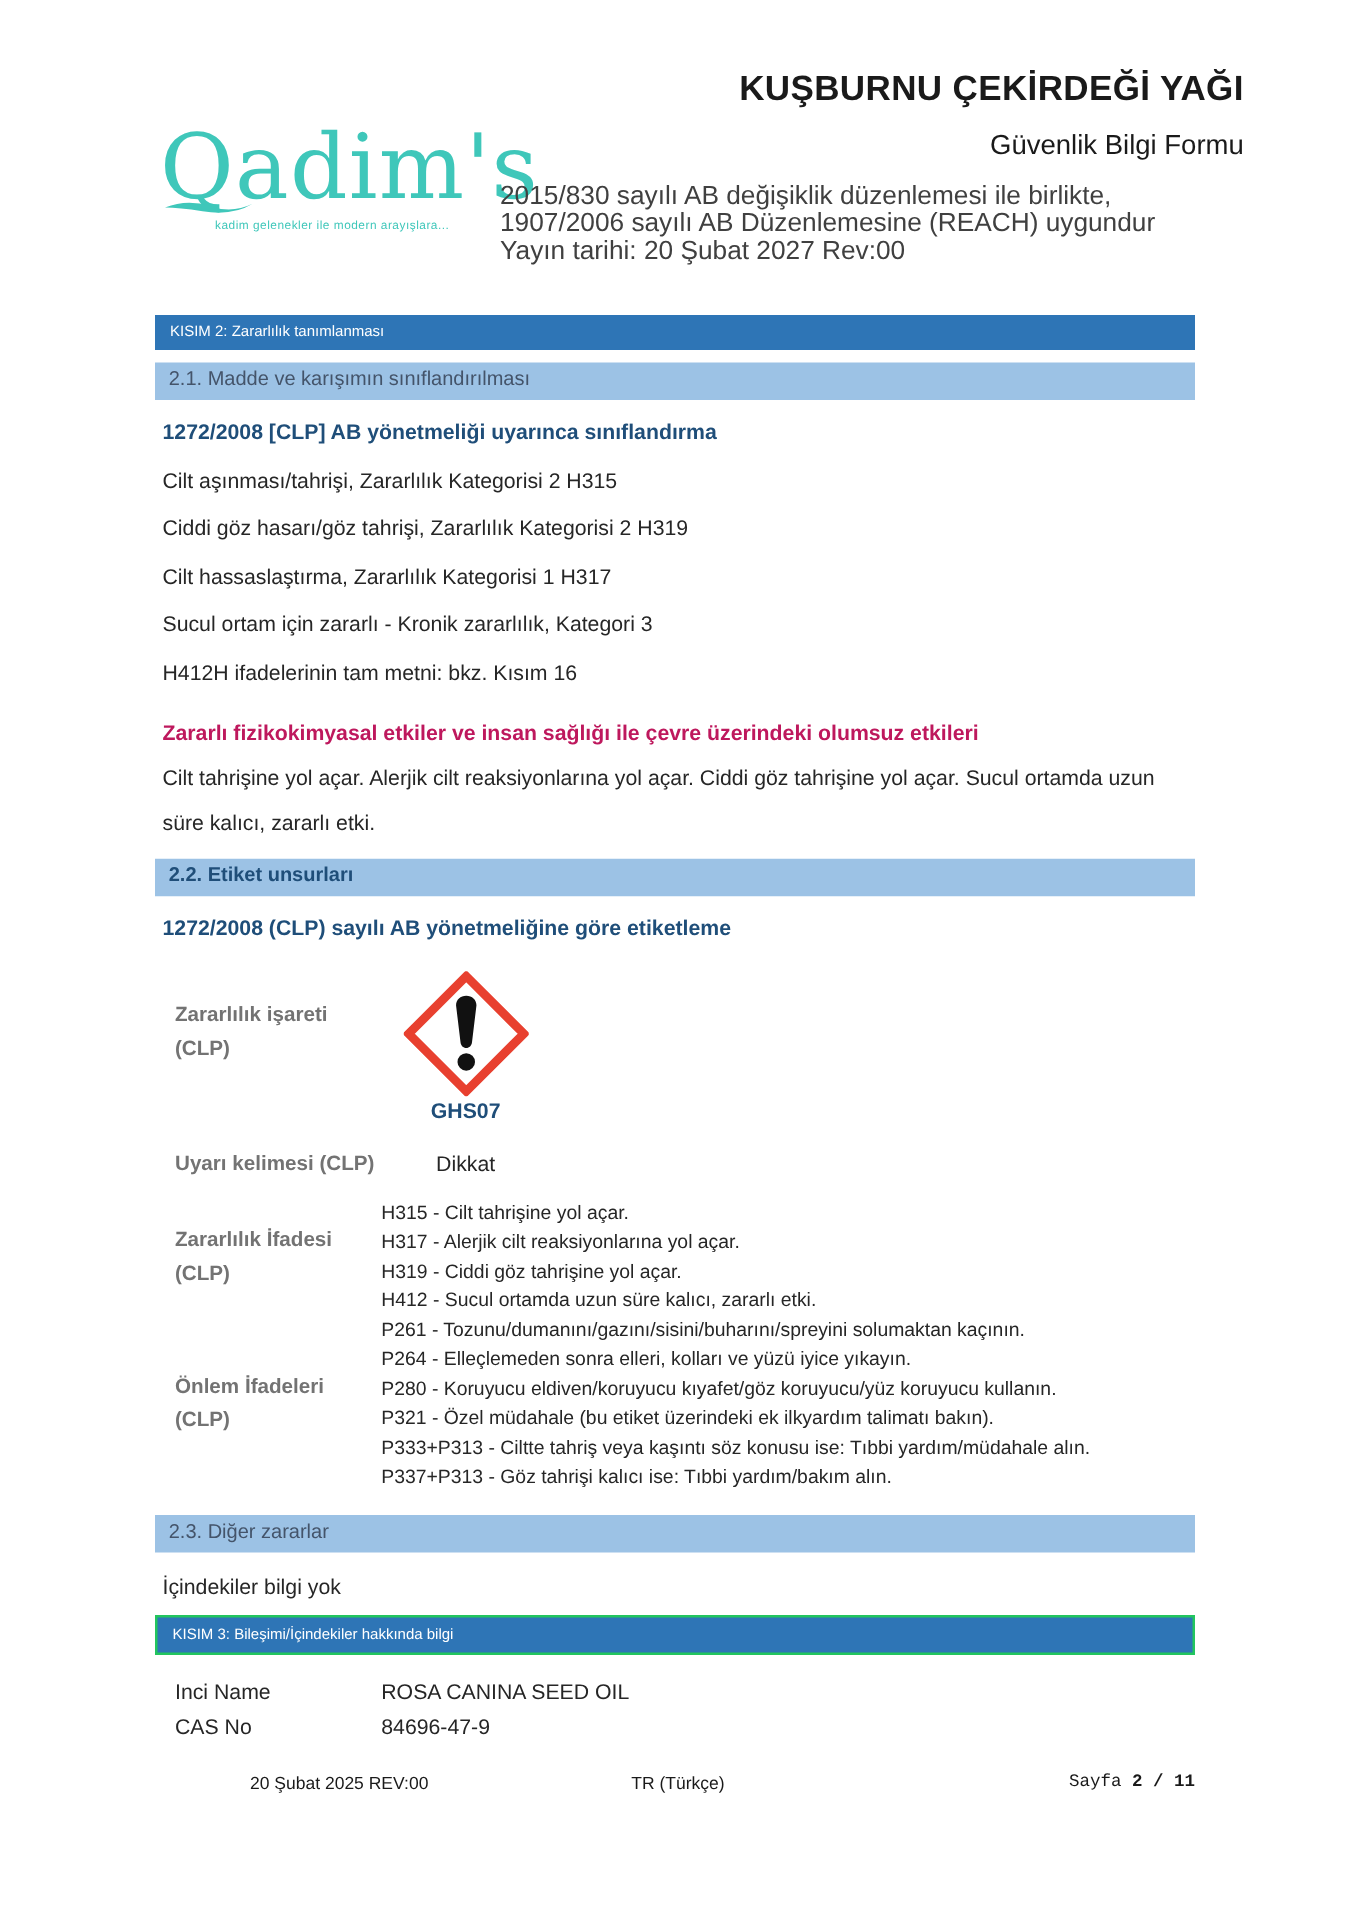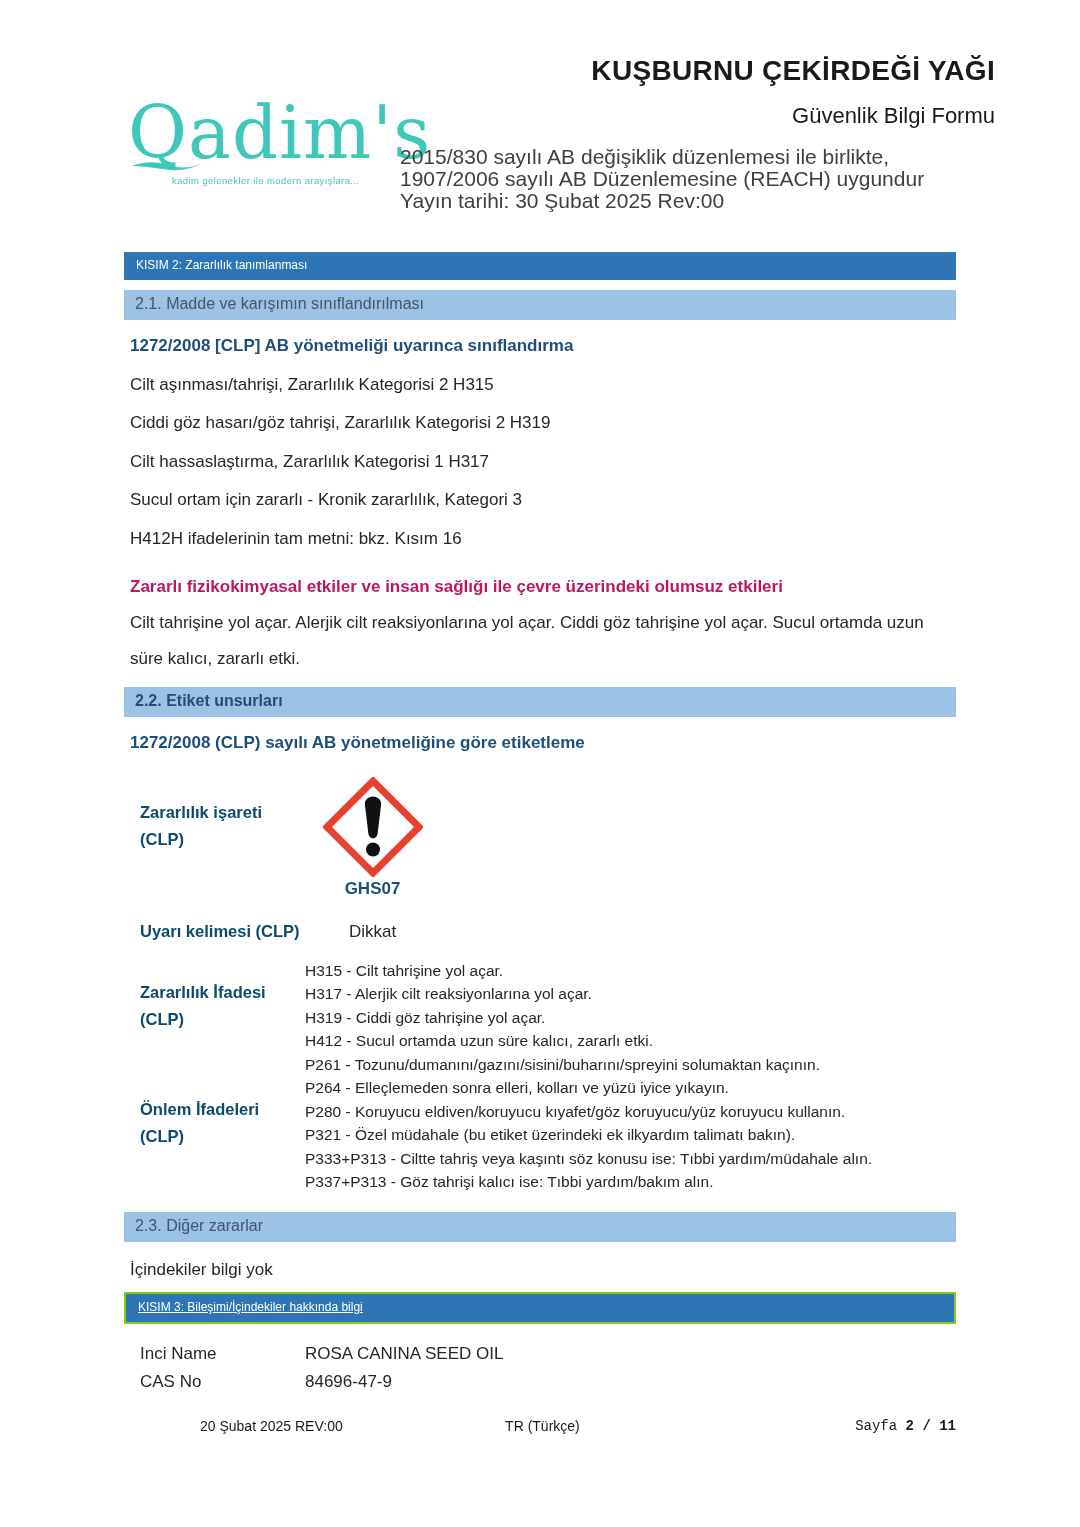--- a/index.html
+++ b/index.html
@@ -14,32 +14,32 @@
   .logo { position:absolute; left:128px; top:96px; width:272px; }
   .logo-text { font-family:"DejaVu Serif","Liberation Serif",serif; font-size:72px; line-height:1.05; color:#3fc7ba; letter-spacing:1px; }
   .logo-wave { position:absolute; left:2px; top:62px; }
   .logo-tagline { font-size:9.5px; color:#3fc7ba; margin-top:3px; margin-left:44px; letter-spacing:0.4px; }
   .doc-title { position:absolute; right:85px; top:55px; font-size:28px; font-weight:bold; letter-spacing:0.3px; color:#1a1a1a; text-align:right; }
   .doc-subtitle { position:absolute; right:85px; top:103px; font-size:22px; color:#1a1a1a; text-align:right; }
   .compliance-block { position:absolute; left:400px; top:146px; width:560px; font-size:21px; line-height:22px; color:#404040; }
   
   .content { padding:0 124px; }
   .kisim-bar { background:#2e75b6; color:#ffffff; font-size:12px; padding:6px 12px 8px 12px; }
-  .kisim-bar.bordered { border:2px solid #84cc16;text-decoration:underline; }
+  .kisim-bar.bordered { border:2px solid #22c55e; }
   .sub-bar { background:#9cc2e5; color:#44546a; font-size:16px; padding:5px 11px 7px 11px; margin-top:10px; margin-bottom:14px; }
   .sub-bar.bold { font-weight:bold; color:#1f4e79; }
   .blue-heading { color:#1f4e79; font-weight:bold; font-size:17px; line-height:24px; margin:14px 0 0 6px; }
   .class-line { font-size:17px; line-height:24px; margin:14.5px 0 0 6px; }
   .adverse-heading { color:#be185d; font-weight:bold; font-size:17px; line-height:24px; margin:24px 0 0 6px; }
   .adverse-text { font-size:17px; line-height:36px; margin:6px 0 0 6px; }
   .bar-22 { margin-top:10px; }
   
   .clp-table { margin:22px 0 0 16px; }
   .clp-row { display:flex; }
-  .clp-label { width:165px; flex:0 0 165px; color:#0c4a6e; font-weight:bold; font-size:16.5px; line-height:27px; }
+  .clp-label { width:165px; flex:0 0 165px; color:#737373; font-weight:bold; font-size:16.5px; line-height:27px; }
   .picto-row .clp-label { padding-top:22px; }
   .picto-box { width:135px; text-align:center; }
   .ghs-svg { width:100px; height:100px; display:block; margin:0 auto; }
   .ghs-code { color:#1f4e79; font-weight:bold; font-size:17px; margin-top:2px; text-align:center; }
   .signal-row { margin-top:6px; align-items:center; min-height:54px; }
   .signal-word { width:135px; text-align:center; font-size:17px; }
   .stmt-row { align-items:center; }
   .stmt { font-size:15.5px; line-height:23.5px; }
   
   .bar-23 { margin-top:18px; }
@@ -65,21 +65,21 @@
       <div class="logo-text">Qadim's</div>
       <svg class="logo-wave" width="74" height="16" viewBox="0 0 74 16">
         <path d="M2 8 Q 20 1 38 7 Q 56 13 72 5 Q 56 15 32 11 Q 13 8 2 8 Z" fill="#3fc7ba"></path>
       </svg>
       <div class="logo-tagline">kadim gelenekler ile modern arayışlara...</div>
     </div>
     <div class="doc-title">KUŞBURNU ÇEKİRDEĞİ YAĞI</div>
     <div class="doc-subtitle">Güvenlik Bilgi Formu</div>
     <div class="compliance-block">
       <div>2015/830 sayılı AB değişiklik düzenlemesi ile birlikte, 1907/2006 sayılı AB Düzenlemesine (REACH) uygundur</div>
-      <div>Yayın tarihi: 30 Şubat 2025  Rev:00</div>
+      <div>Yayın tarihi: 20 Şubat 2027  Rev:00</div>
     </div>
   </div>
 
   <div class="content">
 
     <div class="kisim-bar">KISIM 2: Zararlılık tanımlanması</div>
 
     <div class="sub-bar">2.1. Madde ve karışımın sınıflandırılması</div>
 
     <div class="blue-heading">1272/2008 [CLP] AB yönetmeliği uyarınca sınıflandırma</div>

